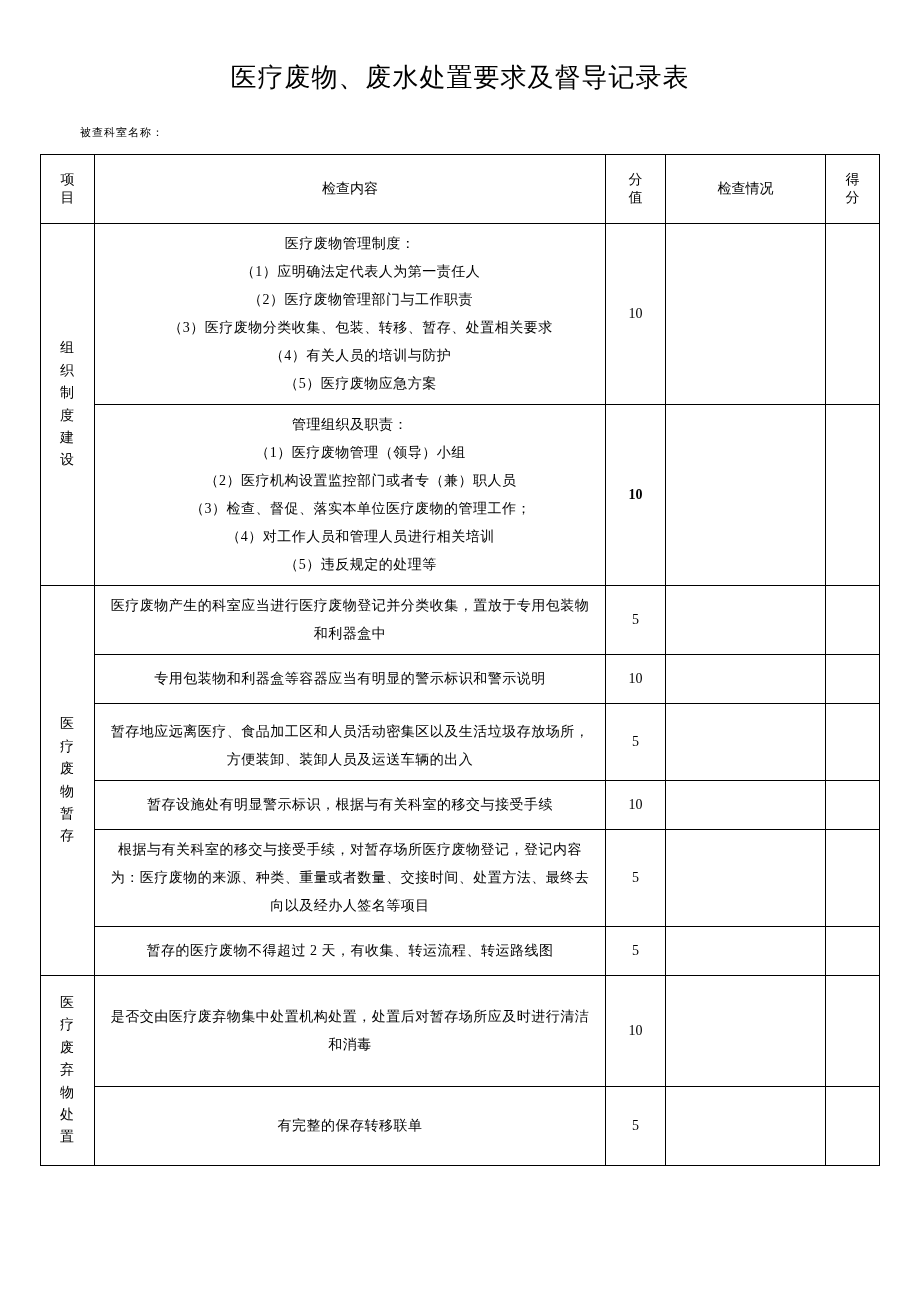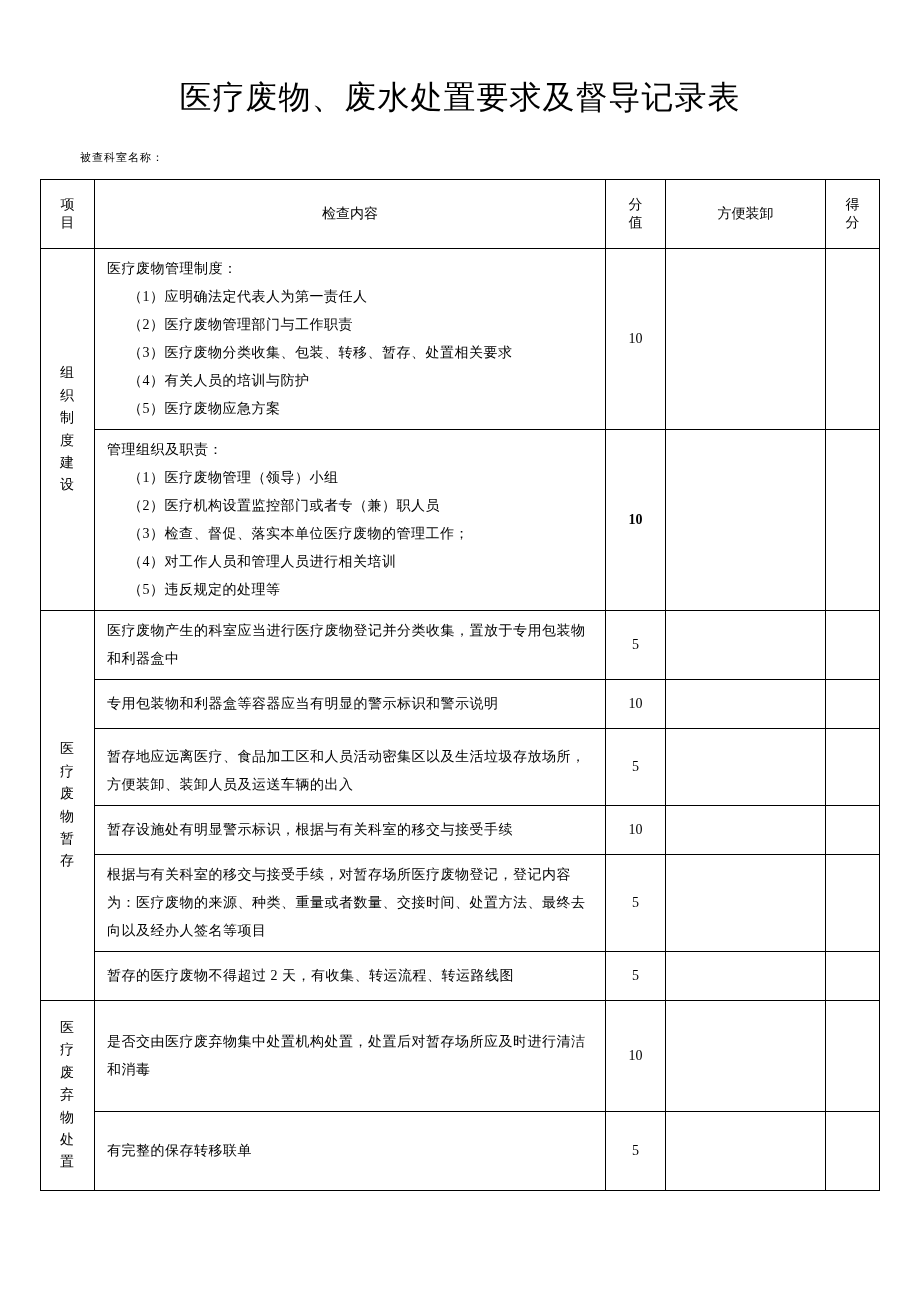--- a/index.html
+++ b/index.html
@@ -7,23 +7,23 @@
     font-size: 14px;
     color: #000;
     background: #fff;
     margin: 0;
     padding: 60px 40px;
     width: 920px;
     box-sizing: border-box;
   }
   h1 {
     text-align: center;
-    font-size: 32px;
+    font-size: 26px;
     font-weight: normal;
-    margin: 16px 0 30px 0;
+    margin: 0 0 30px 0;
     letter-spacing: 1px;
   }
   .dept-label {
     margin: 0 0 14px 40px;
     font-size: 11px;
     letter-spacing: 1px;
   }
   table {
     border-collapse: collapse;
     width: 100%;
@@ -44,21 +44,21 @@
   .col-stat  { width: 160px; }
   .col-got   { width: 54px; }
   .proj-cell {
     text-align: center;
     line-height: 1.6;
     letter-spacing: 1px;
   }
   .content-cell {
     padding: 6px 12px;
     line-height: 2.0;
-    text-align: left;
+    text-align: center;
     letter-spacing: 0.5px;
   }
   .content-cell .sub {
     padding-left: 1.5em;
     display: block;
   }
   .score-cell {
     text-align: center;
   }
   .bold { font-weight: bold; }
@@ -76,21 +76,21 @@
     <col>
     <col class="col-score">
     <col class="col-stat">
     <col class="col-got">
   </colgroup>
   <thead>
     <tr>
       <th>项目</th>
       <th>检查内容</th>
       <th>分值</th>
-      <th>方便装卸</th>
+      <th>检查情况</th>
       <th>得分</th>
     </tr>
   </thead>
   <tbody id="tbody">
       <tr>
         <td rowspan="2" class="proj-cell">组<br>织<br>制<br>度<br>建<br>设</td>
         <td class="content-cell">
           <span style="display: block;">医疗废物管理制度：</span>
           <span class="sub">（1）应明确法定代表人为第一责任人</span>
           <span class="sub">（2）医疗废物管理部门与工作职责</span>

